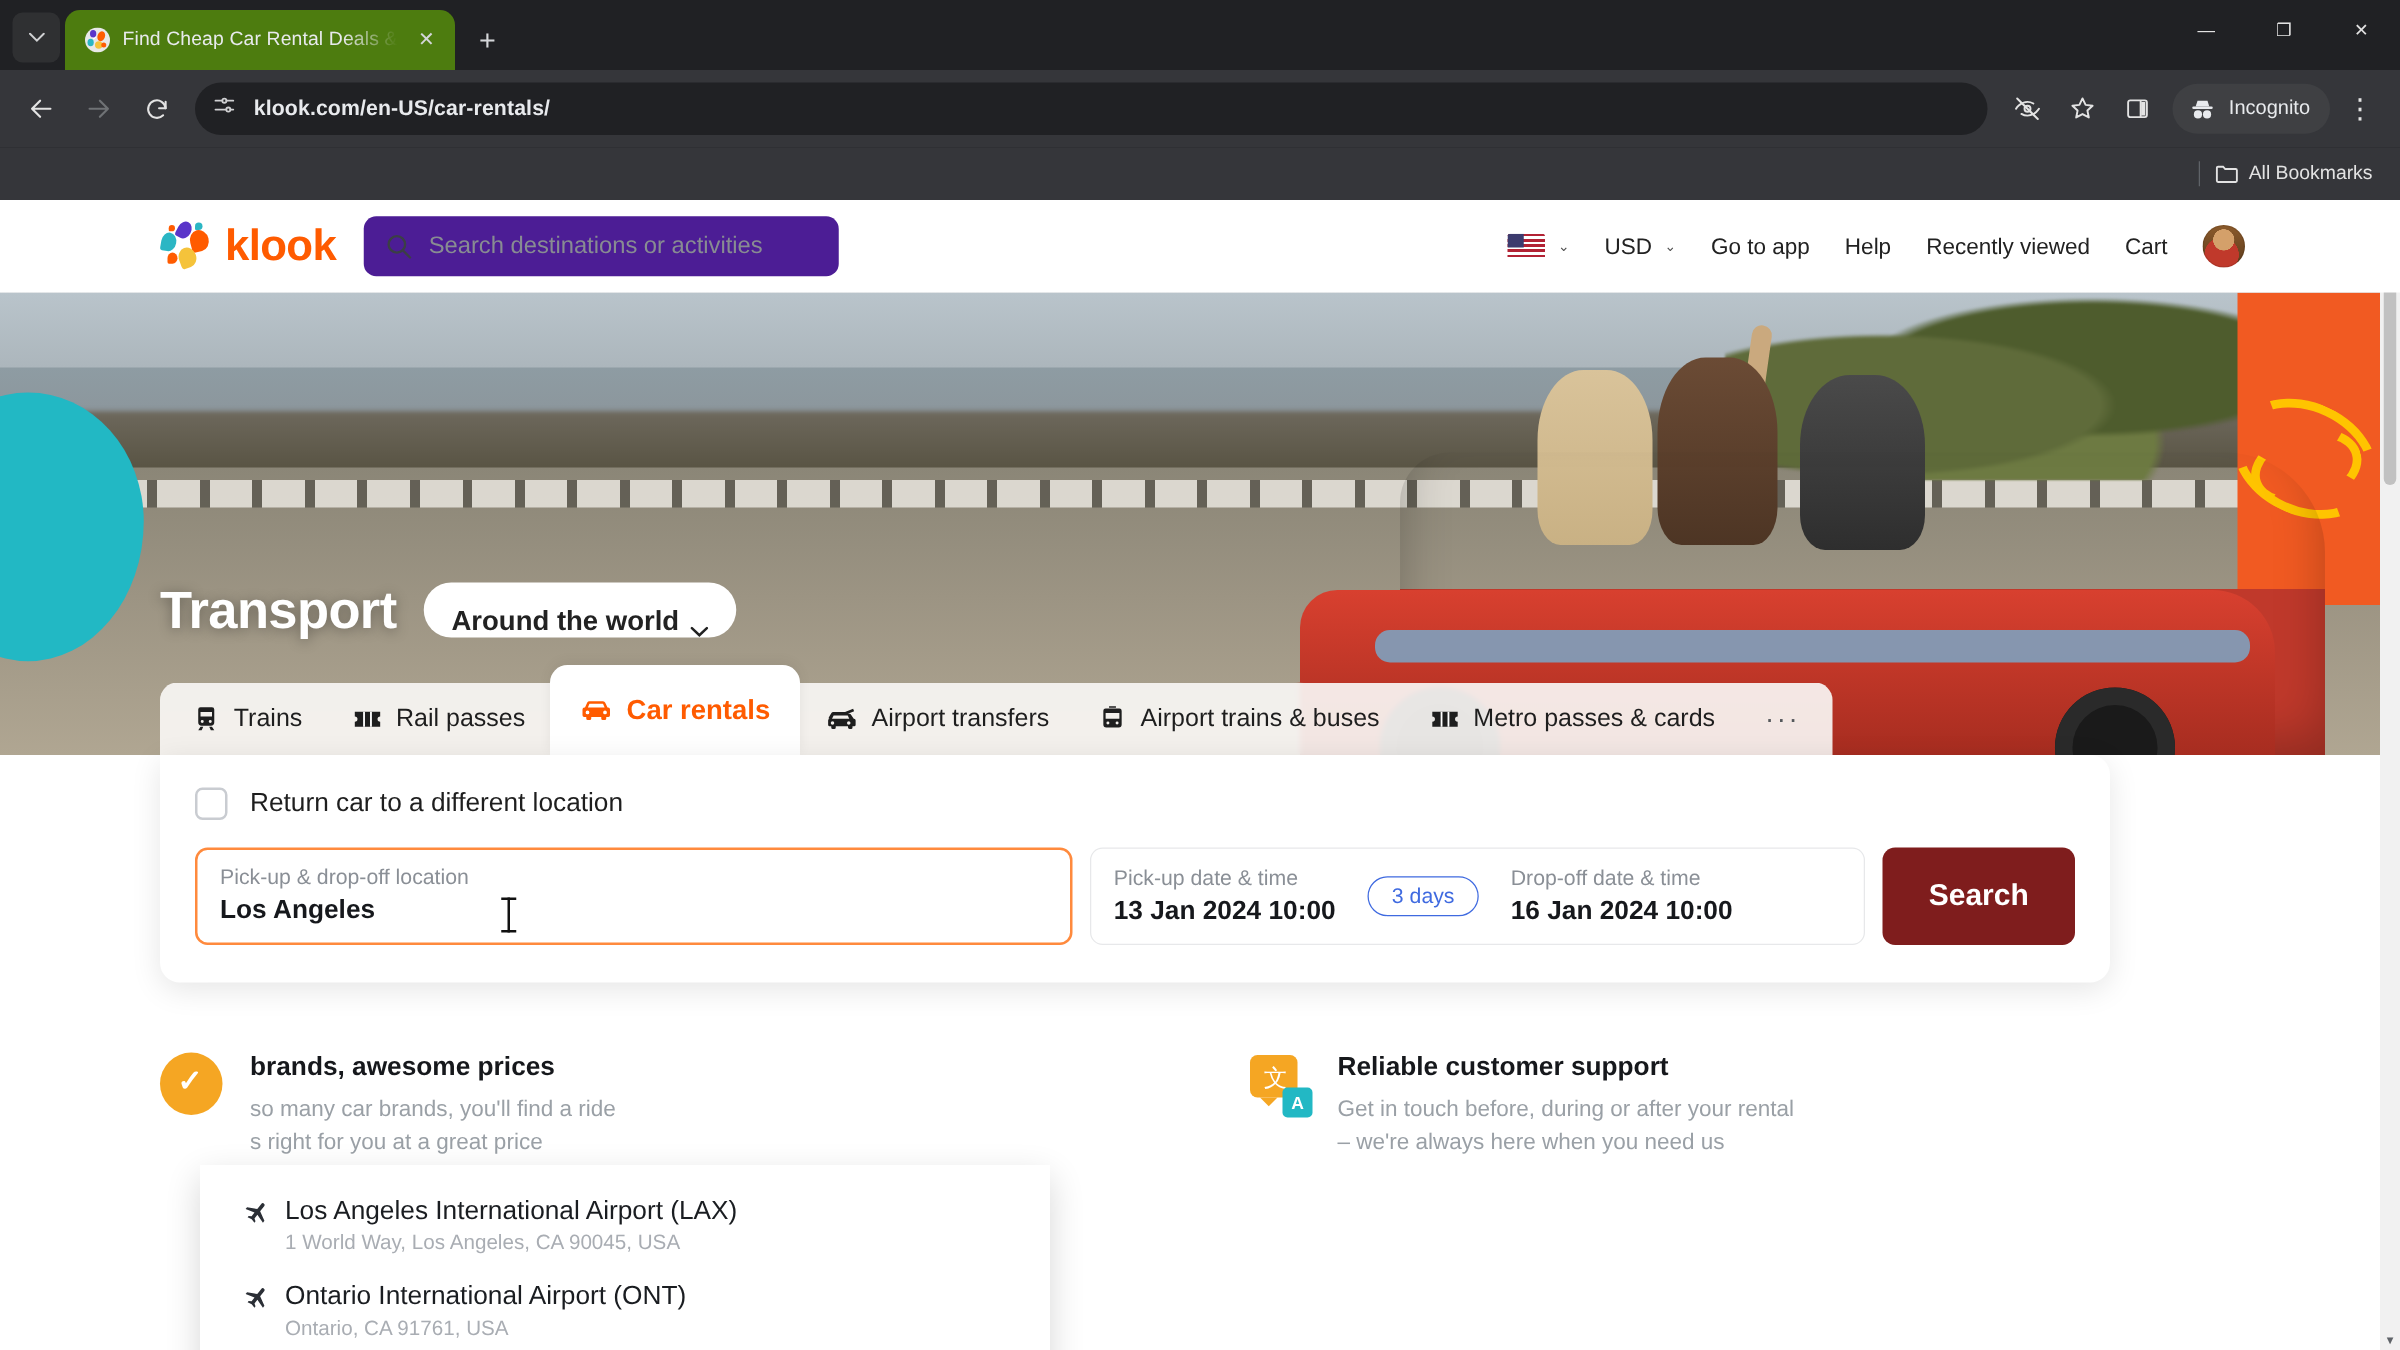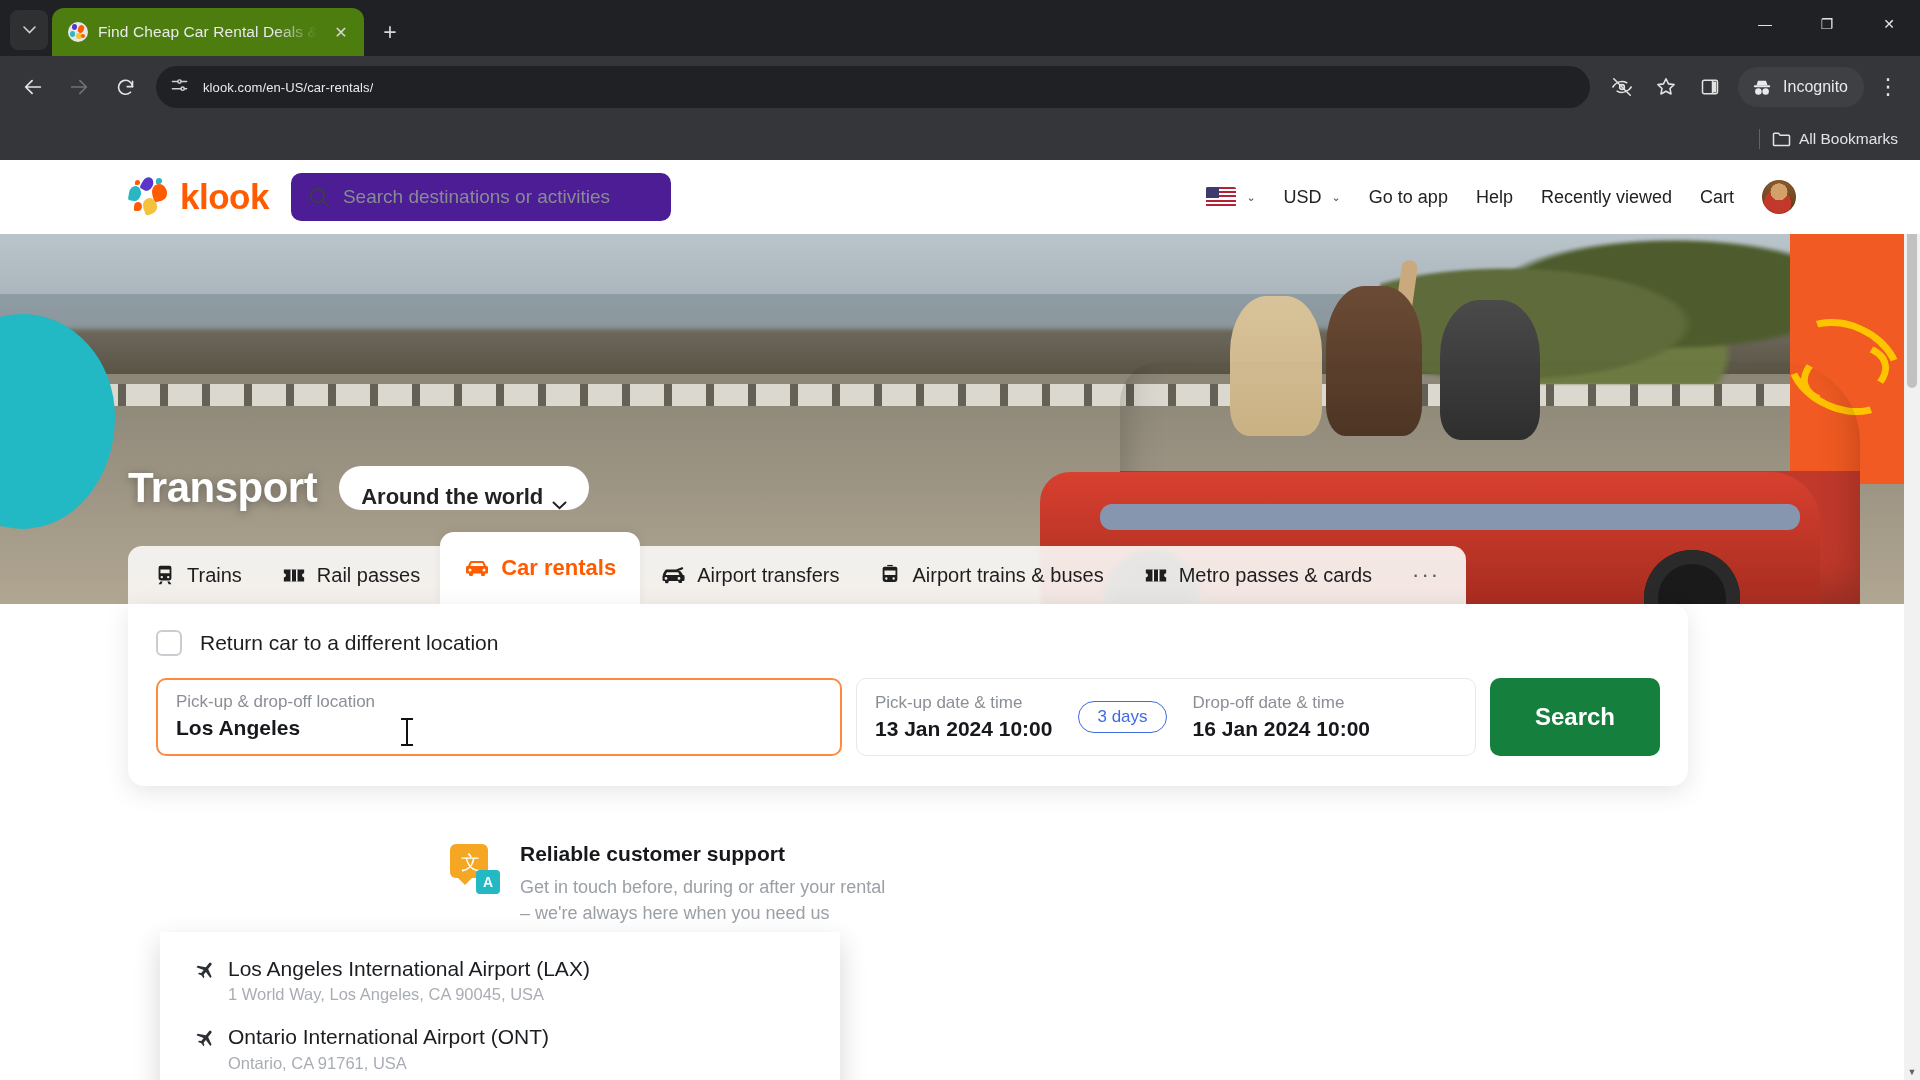--- a/index.html
+++ b/index.html
@@ -75,21 +75,21 @@
     display: flex; align-items: center; justify-content: center;
     color: #e3e3e3; flex: none;
   }
   .nav-btn.disabled { color: #6f7275; }
   .omnibox {
     flex: 1; height: 42px; background: #202124; border-radius: 22px;
     display: flex; align-items: center; padding: 0 14px; gap: 14px;
     margin: 0 8px 0 6px; min-width: 0;
   }
   .omnibox .url {
-    color: #e8eaed; font-size: 13px; white-space: nowrap; overflow: hidden; letter-spacing:.1px;
+    color: #e8eaed; font-size: 17px; white-space: nowrap; overflow: hidden; letter-spacing:.1px;font-weight:bold;
   }
   .tb-icon {
     width: 40px; height: 40px; border-radius: 50%;
     display: flex; align-items: center; justify-content: center;
     color: #e3e3e3; flex: none;
   }
   .incognito-pill {
     height: 40px; border-radius: 20px; background: #3f4043;
     display: flex; align-items: center; gap: 9px; padding: 0 16px 0 12px;
     color: #e8eaed; font-size: 16px; flex: none; margin-left: 4px;
@@ -308,21 +308,21 @@
     width: 620px; display: flex; align-items: center; gap: 0;
     border: 1px solid #e7e8ea; border-radius: 10px; padding: 12px 18px; background: #fff;
   }
   .date-col { min-width: 0; }
   .duration-pill {
     margin: 0 26px; flex: none;
     border: 1px solid #3f6ae0; color: #3f6ae0; border-radius: 20px;
     padding: 5px 18px; font-size: 17px; background: #fff; white-space: nowrap;
   }
   .search-btn {
-    width: 170px; background: #15803d; color: #fff; border: none; border-radius: 10px;
+    width: 154px; background: #7f1d1d; color: #fff; border: none; border-radius: 10px;
     font-size: 24px; font-weight: 700; font-family: "Liberation Sans", sans-serif;
     display: flex; align-items: center; justify-content: center;
   }
 
   
   .suggestions {
     position: absolute; left: 160px; top: 772px; width: 680px; height: 300px;
     background: #fff; border-radius: 0 0 12px 12px; box-shadow: 0 10px 28px rgba(0,0,0,.16);
     padding: 14px 0 0 0; z-index: 40; overflow: hidden;
   }
@@ -616,20 +616,30 @@
           <div class="date-col">
             <div class="field-label">Drop-off date &amp; time</div>
             <div class="field-value">16 Jan 2024 10:00</div>
           </div>
         </div>
         <button class="search-btn">Search</button>
       </div>
     </div>
 
     <div class="features">
+      <div class="feature">
+        <span class="feat-icon">
+          <span class="icon-circle"></span>
+        </span>
+        <span>
+          <div class="feat-title">brands, awesome prices</div>
+          <div class="feat-desc">so many car brands, you'll find a ride</div>
+          <div class="feat-desc">s right for you at a great price</div>
+        </span>
+      </div>
       <div class="feature" style="margin-left:320px">
         <span class="feat-icon">
           <span class="icon-bubble">
               <span>文</span>
             </span>
           <span class="icon-badge">A</span>
         </span>
         <span>
           <div class="feat-title">Reliable customer support</div>
           <div class="feat-desc">Get in touch before, during or after your rental</div>

